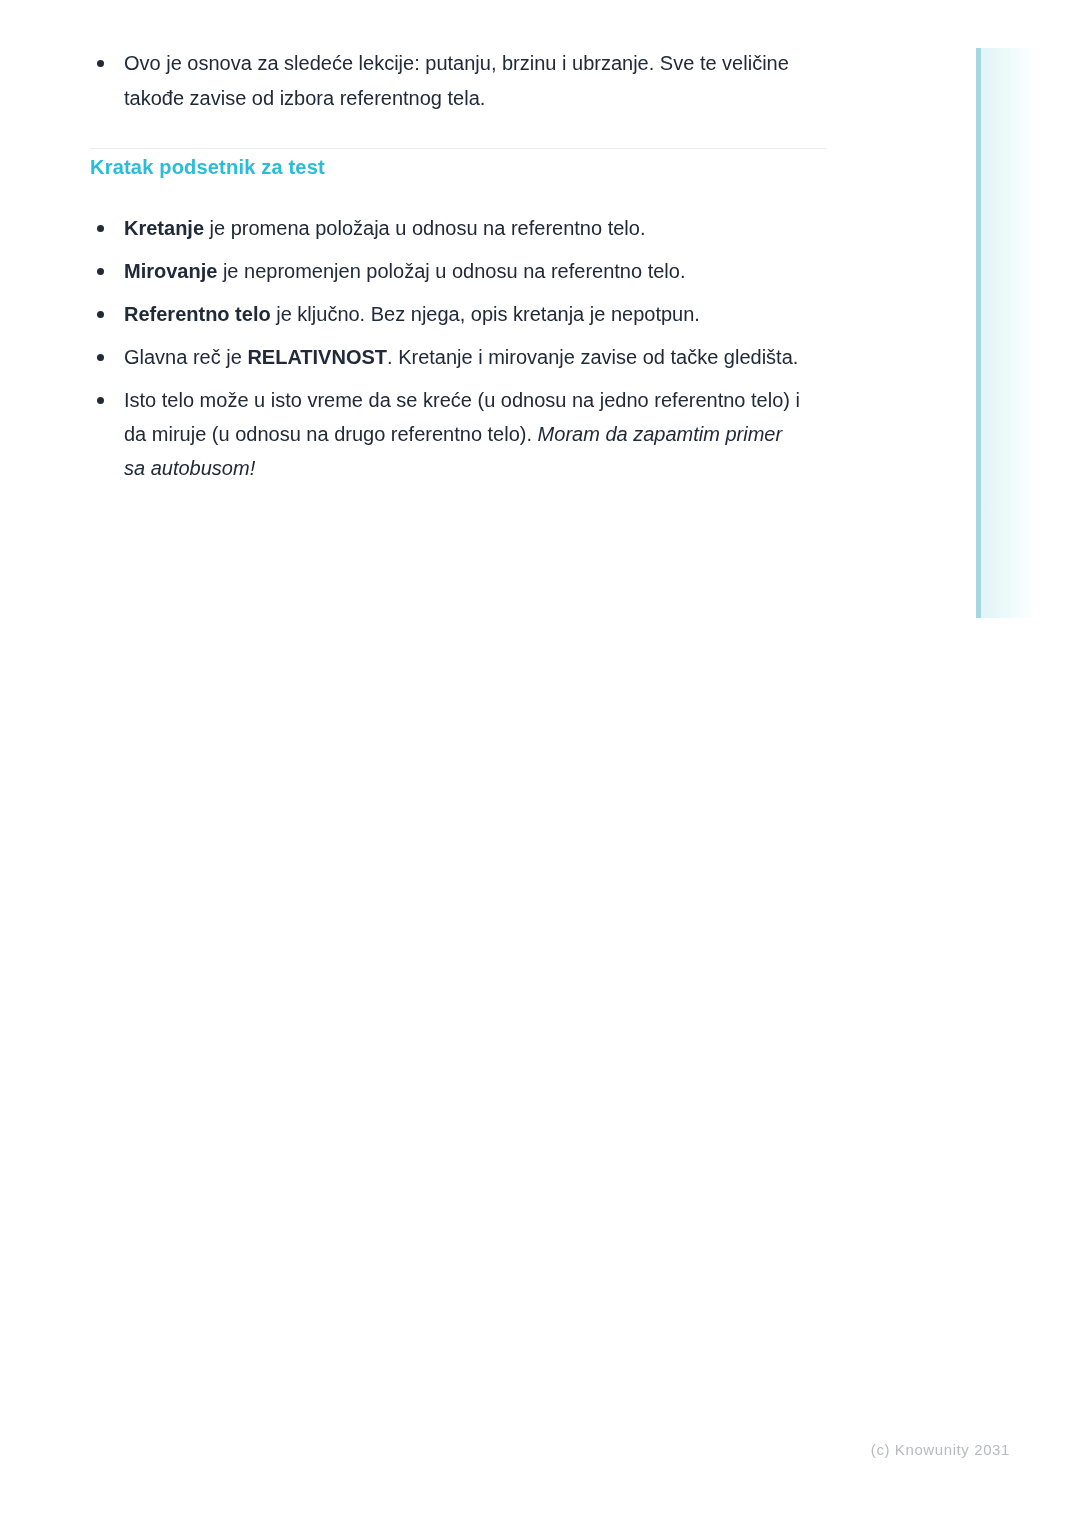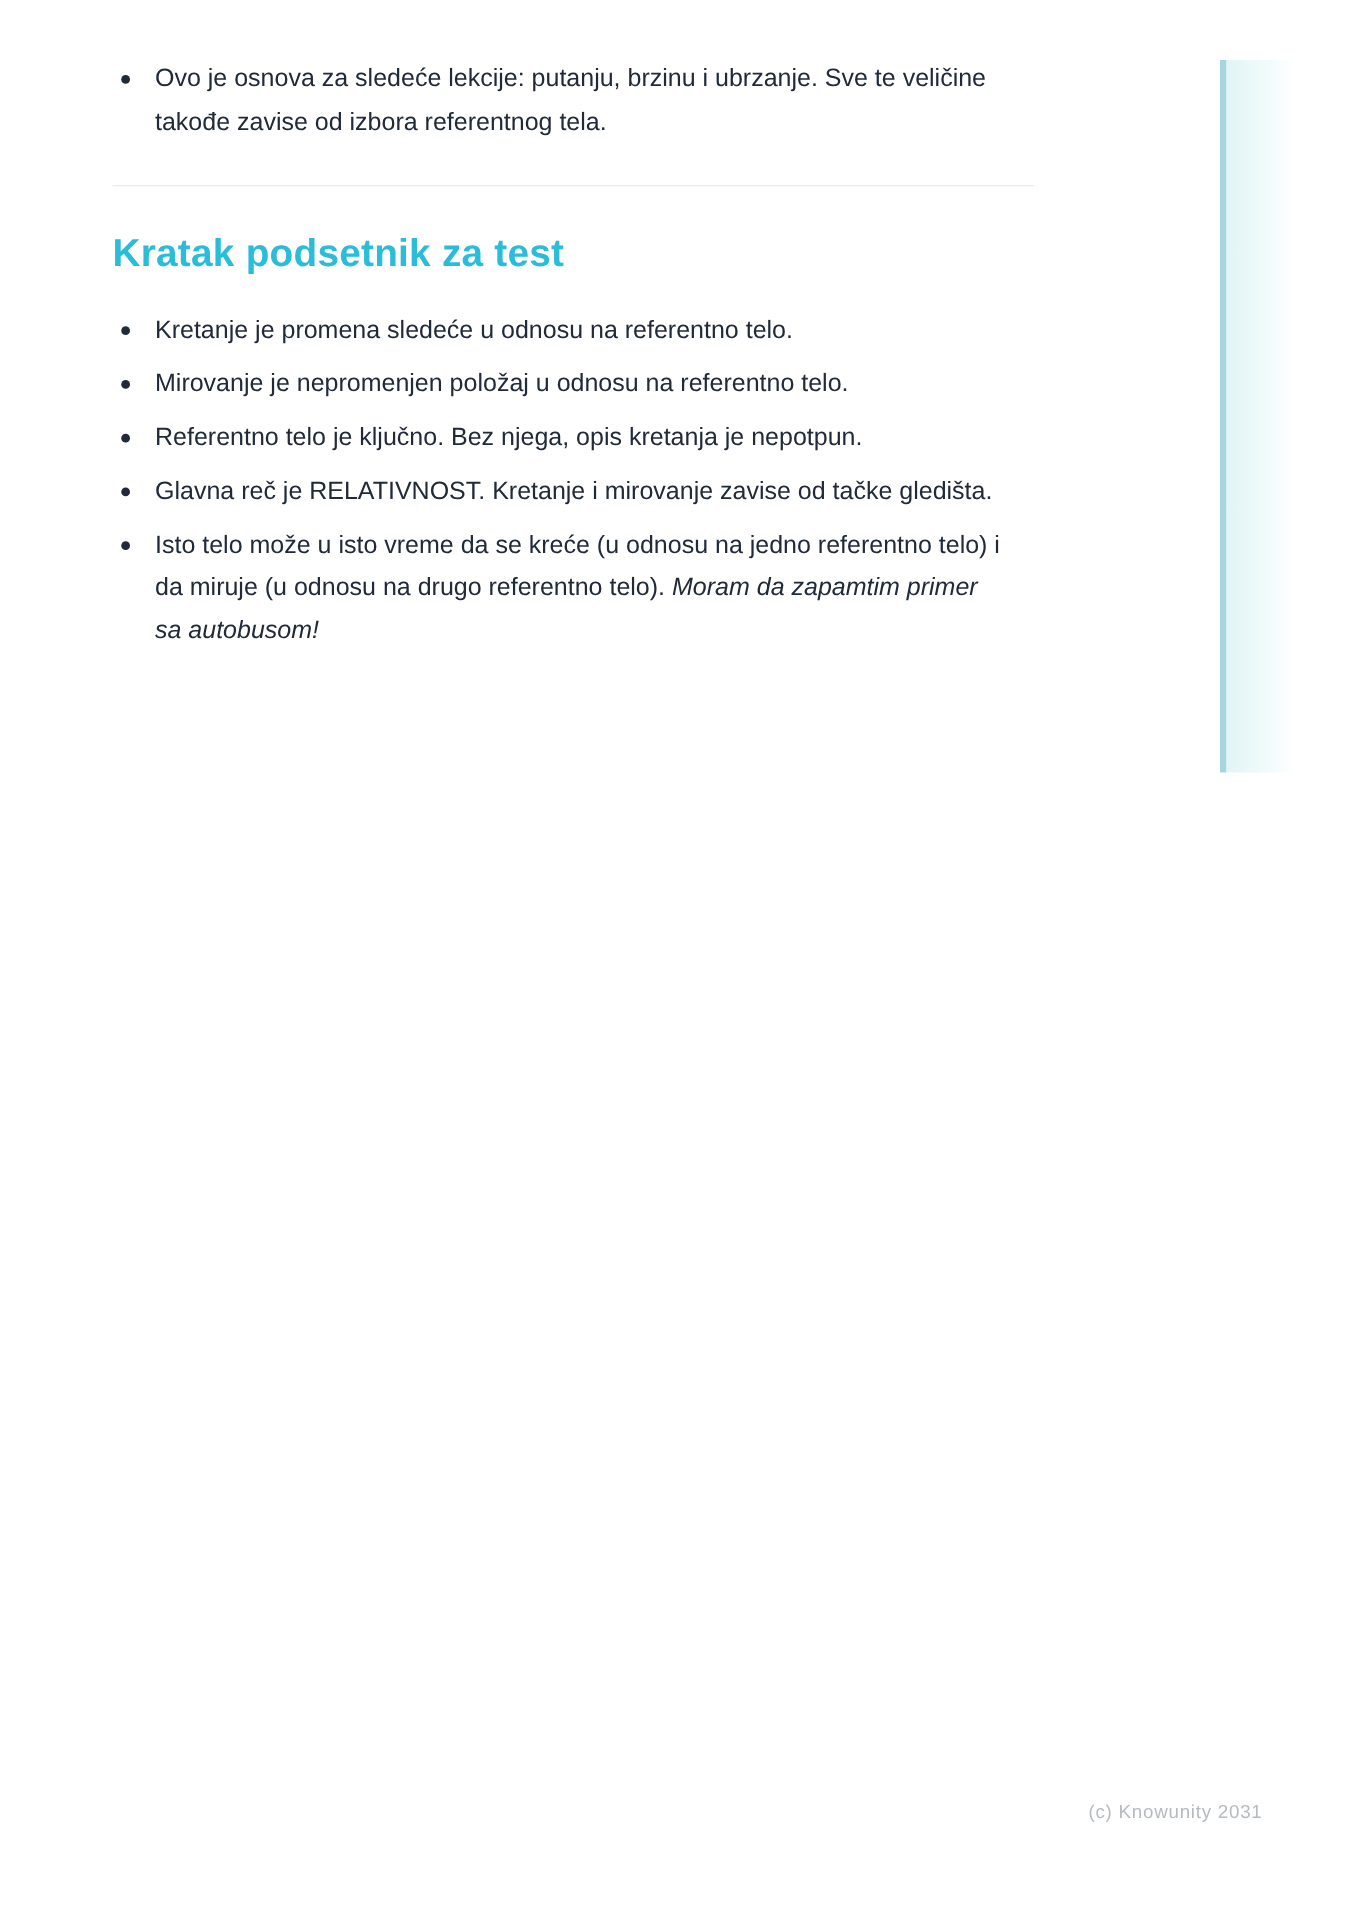--- a/index.html
+++ b/index.html
@@ -21,34 +21,33 @@
     line-height:35px;
     max-width:712px;
   }
   .dot {
     position:absolute;
     left:7px; top:14px;
     width:7px; height:7px;
     border-radius:50%;
     background:#202a39;
   }
-  .b { font-weight:normal; }
+  .b { font-weight:bold; }
   .i { font-style:italic; }
 
   .divider {
     border:none;
     border-top:1px solid #e9ebee;
     margin-top:32px;
     width:737px;
     height:0;
   }
 
   .heading {
-    margin-top:36px;
-    font-size:31px;
+    font-size:20px;
     line-height:36px;
     font-weight:bold;
     color:#2bbcd9;
     letter-spacing:0.2px;
   }
 
   .summary { margin-top:26px; }
   .summary .bullet-item { margin-bottom:9px; line-height:34px; }
 
   .accent-strip {
@@ -84,21 +83,21 @@
       </li>
     </ul>
 
     <hr class="divider">
 
     <h2 class="heading">Kratak podsetnik za test</h2>
 
     <ul class="bullet-list summary">
       <li class="bullet-item">
         <span class="dot"></span>
-        <span><span></span><span class="b">Kretanje</span><span> je promena sledeće u odnosu na referentno telo.</span><span class="i"></span></span>
+        <span><span></span><span class="b">Kretanje</span><span> je promena položaja u odnosu na referentno telo.</span><span class="i"></span></span>
       </li>
       <li class="bullet-item">
         <span class="dot"></span>
         <span><span></span><span class="b">Mirovanje</span><span> je nepromenjen položaj u odnosu na referentno telo.</span><span class="i"></span></span>
       </li>
       <li class="bullet-item">
         <span class="dot"></span>
         <span><span></span><span class="b">Referentno telo</span><span> je ključno. Bez njega, opis kretanja je nepotpun.</span><span class="i"></span></span>
       </li>
       <li class="bullet-item">

